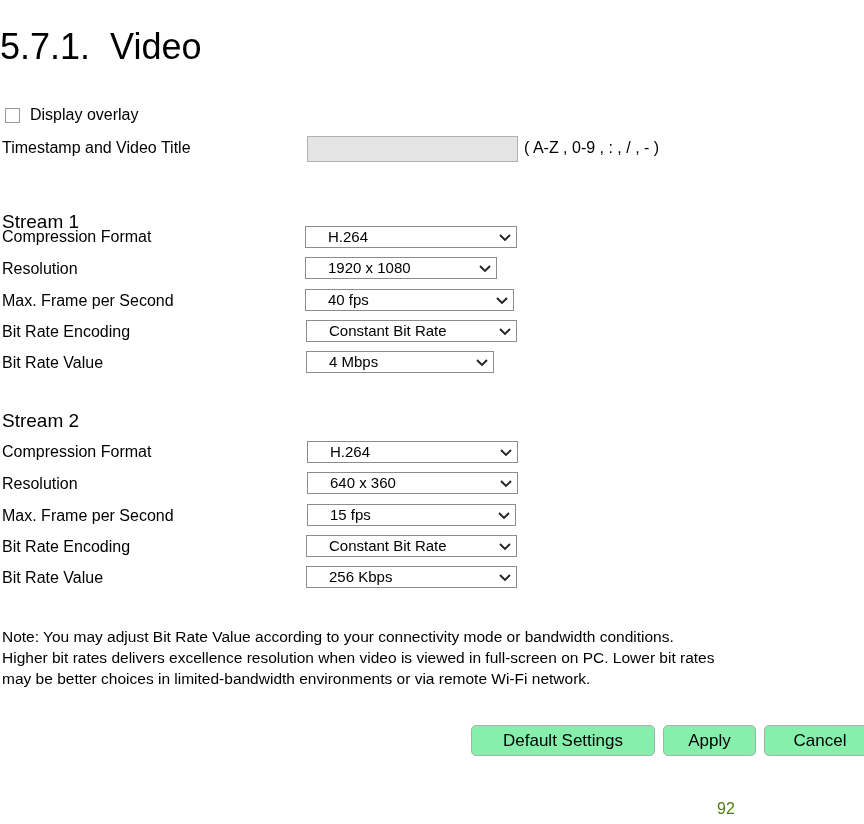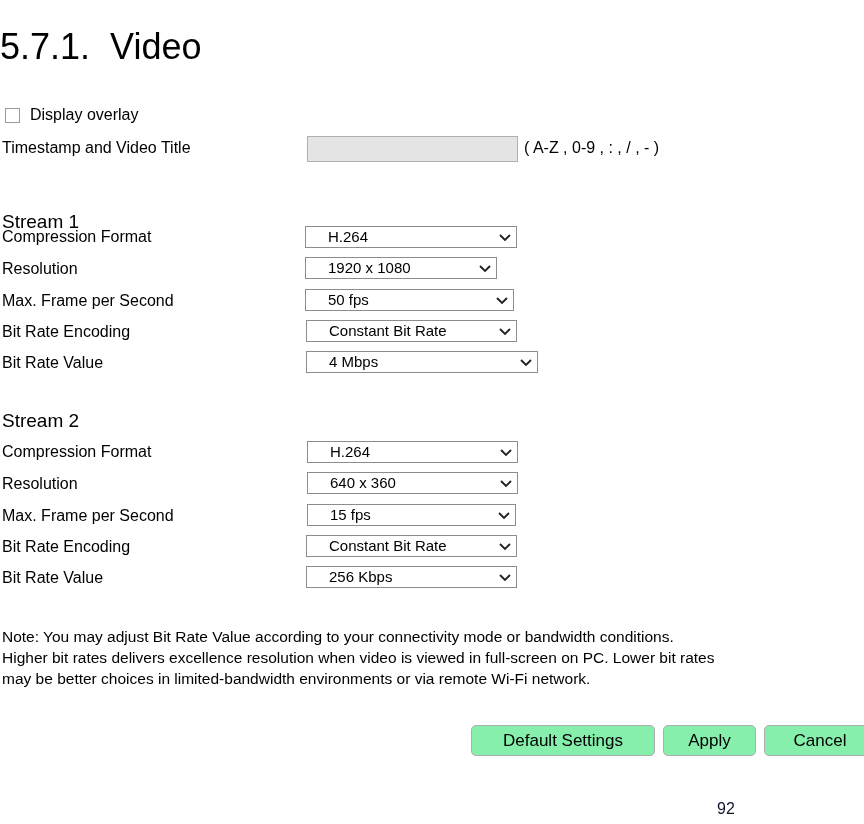--- a/index.html
+++ b/index.html
@@ -162,21 +162,21 @@
   #btn-cancel  { left: 764px; width: 112px; }
 
   
   .page-number {
     position: absolute;
     left: 706px;
     top: 800px;
     width: 40px;
     text-align: center;
     font-size: 16px;
-    color: #0f172a;
+    color: #4d7c0f;
   }
 </style>
 </head>
 <body>
 
 <div class="page">
 
   <div class="page-title">5.7.1.  Video</div>
 
   <div class="overlay-row">
@@ -201,36 +201,36 @@
   <div class="field-label" style="top:260px;">Resolution</div>
   <div class="select-box" style="left:305px; top:257px; width:192px;">
     <span class="select-value">1920 x 1080</span>
     <svg class="select-arrow" viewBox="0 0 14 14">
         <path d="M2 5 L7 10 L12 5" fill="none" stroke="#222" stroke-width="1.9"></path>
       </svg>
   </div>
 
   <div class="field-label" style="top:292px;">Max. Frame per Second</div>
   <div class="select-box" style="left:305px; top:289px; width:209px;">
-    <span class="select-value">50 fps</span>
+    <span class="select-value">40 fps</span>
     <svg class="select-arrow" viewBox="0 0 14 14">
         <path d="M2 5 L7 10 L12 5" fill="none" stroke="#222" stroke-width="1.9"></path>
       </svg>
   </div>
 
   <div class="field-label" style="top:323px;">Bit Rate Encoding</div>
   <div class="select-box" style="left:306px; top:320px; width:211px;">
     <span class="select-value">Constant Bit Rate</span>
     <svg class="select-arrow" viewBox="0 0 14 14">
         <path d="M2 5 L7 10 L12 5" fill="none" stroke="#222" stroke-width="1.9"></path>
       </svg>
   </div>
 
   <div class="field-label" style="top:354px;">Bit Rate Value</div>
-  <div class="select-box" style="left:306px; top:351px; width:232px;">
+  <div class="select-box" style="left:306px; top:351px; width:188px;">
     <span class="select-value">4 Mbps</span>
     <svg class="select-arrow" viewBox="0 0 14 14">
         <path d="M2 5 L7 10 L12 5" fill="none" stroke="#222" stroke-width="1.9"></path>
       </svg>
   </div>
 
   <div class="stream-heading" style="top:411px;">Stream 2</div>
 
   <div class="field-label" style="top:443px;">Compression Format</div>
   <div class="select-box" style="left:307px; top:441px; width:211px;">

